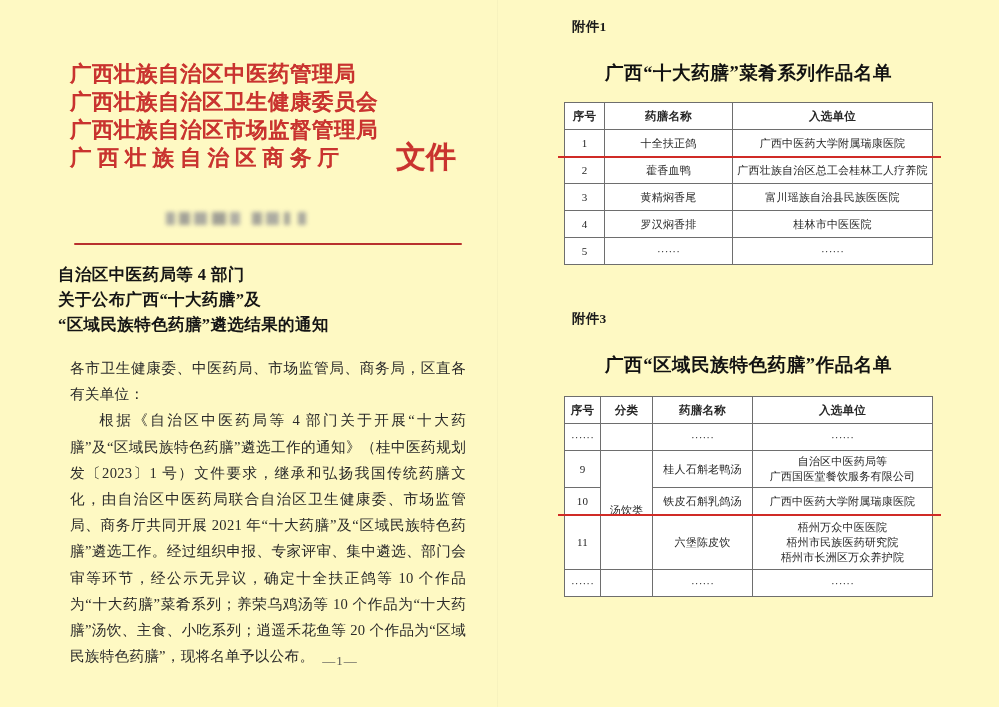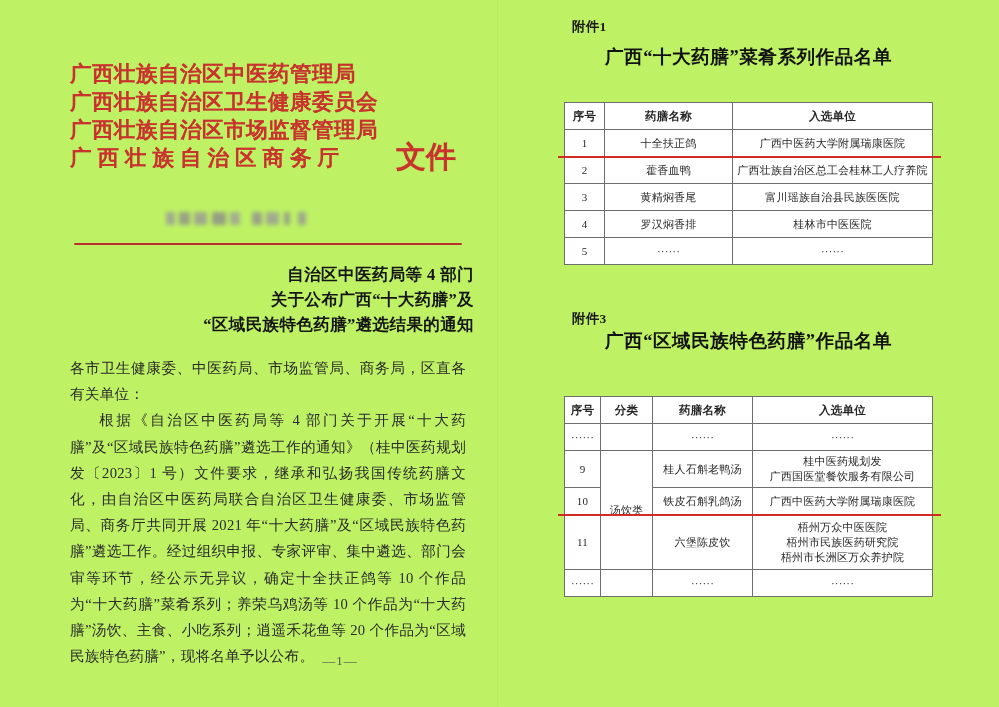--- a/index.html
+++ b/index.html
@@ -13,21 +13,21 @@
     position: relative;
     overflow: hidden;
     font-family: "Liberation Serif", "DejaVu Serif", serif;
     color: #1a1a1a;
   }
 
   
   .page {
     position: absolute;
     top: 0;
-    background: #bef264;
+    background: #fef9c3;
     height: 707px;
   }
   .page-left {
     left: 0;
     width: 498px;
   }
   .page-right {
     left: 498px;
     width: 501px;
   }
@@ -107,24 +107,24 @@
     top: 243px;
     width: 388px;
     height: 2.2px;
     background: #b8312e;
     border-radius: 1px;
   }
 
   
   .doc-title {
     position: absolute;
-    left: 74px;
+    left: 58px;
     top: 262px;
     width: 400px;
-    text-align: right;
+    text-align: left;
   }
   .doc-title .t-line {
     font-family: "Liberation Serif", "DejaVu Serif", serif;
     font-weight: bold;
     font-size: 16.5px;
     line-height: 25px;
     color: #151515;
     letter-spacing: 0.4px;
   }
 
@@ -259,21 +259,21 @@
     <span class="page-no-inner">—1—</span>
   </div>
 </div>
 
 <div class="page-seam"></div>
 
 <div class="page page-right">
 
   <div class="attach" style="left:0; top:18px;">
     <div class="attach-label" style="margin-left:74px;">附件1</div>
-    <div class="attach-title" style="margin-top:8px;">广西“十大药膳”菜肴系列作品名单</div>
+    <div class="attach-title" style="margin-top:24px;">广西“十大药膳”菜肴系列作品名单</div>
   </div>
 
   <table class="doc-table" style="position:absolute; left:66px; top:102px; width:368px;">
     <colgroup>
         <col style="width:40px">
         <col style="width:128px">
         <col style="width:200px">
       </colgroup>
     <thead>
       <tr>
@@ -307,21 +307,21 @@
           <td>5</td>
           <td class="ell">······</td>
           <td class="ell">······</td>
         </tr>
       </tbody>
   </table>
   <div class="red-mark" id="a1-mark" style="display: block; left: 60px; top: 155.5px; width: 383px;"></div>
 
   <div class="attach" style="left:0; top:310px;">
     <div class="attach-label" style="margin-left:74px;">附件3</div>
-    <div class="attach-title" style="">广西“区域民族特色药膳”作品名单</div>
+    <div class="attach-title" style="margin-top:24px;">广西“区域民族特色药膳”作品名单</div>
   </div>
 
   <table class="doc-table" style="position:absolute; left:66px; top:396px; width:368px;">
     <colgroup>
         <col style="width:36px">
         <col style="width:52px">
         <col style="width:100px">
         <col style="width:180px">
       </colgroup>
     <thead>
@@ -337,21 +337,21 @@
           <td class="ell">······</td>
           <td></td>
           <td class="ell">······</td>
           <td class="ell">······</td>
         </tr>
         <tr>
           <td>9</td>
           <td rowspan="3">汤饮类</td>
           <td>桂人石斛老鸭汤</td>
           <td class="multi" style="height: 36px;">
-            <span class="cell-sub">桂中医药规划发</span>
+            <span class="cell-sub">自治区中医药局等</span>
             <span class="cell-sub">广西国医堂餐饮服务有限公司</span>
           </td>
         </tr>
         <tr>
           <td>10</td>
           <td>铁皮石斛乳鸽汤</td>
           <td>广西中医药大学附属瑞康医院</td>
         </tr>
         <tr>
           <td>11</td>

